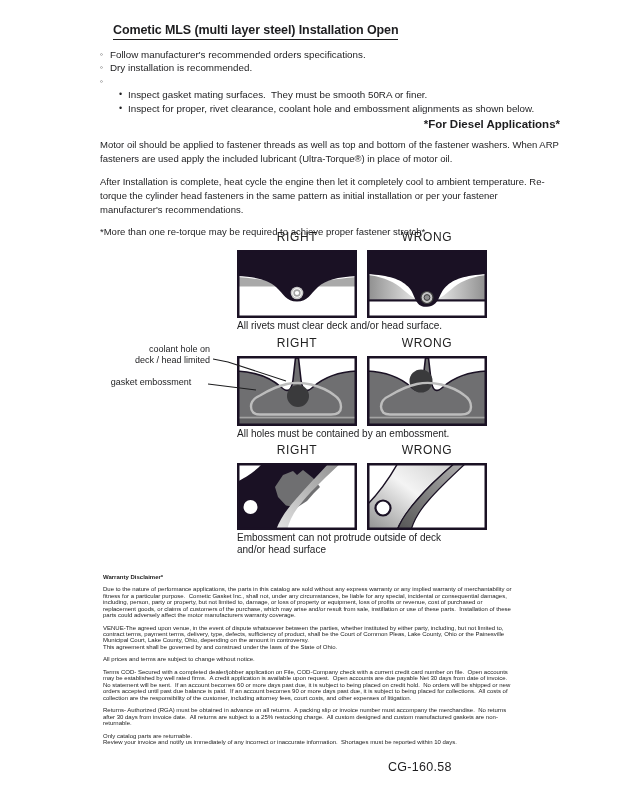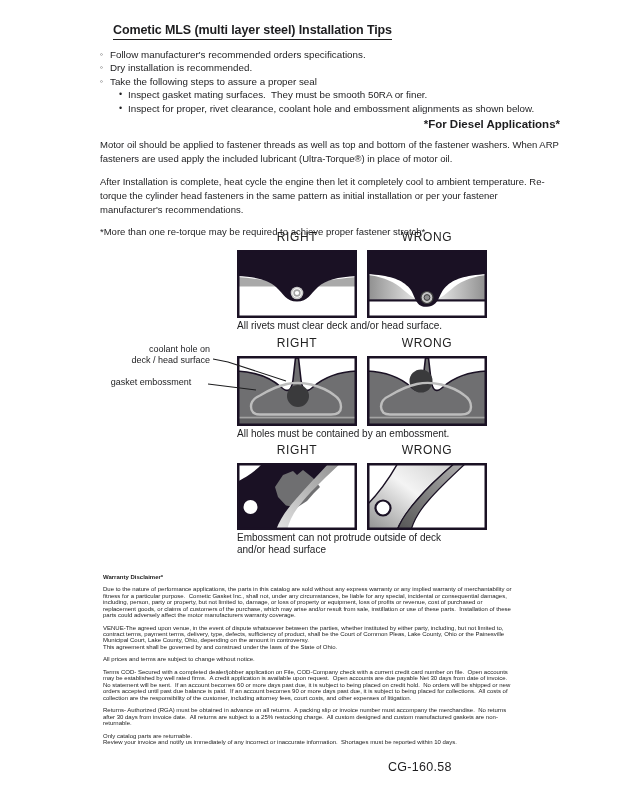--- a/index.html
+++ b/index.html
@@ -44,33 +44,32 @@
   .warranty p{margin:0 0 6.2px 0;white-space:pre-wrap;}
   
   .footer{position:absolute;left:388px;top:760px;font-size:12.5px;letter-spacing:0.3px;color:#1d1d1f;}
 </style>
 </head>
 <body>
 
 <div class="page">
 
   <div class="intro">
-    <h1 class="doc-title">Cometic MLS (multi layer steel) Installation Tips</h1>
+    <h1 class="doc-title">Cometic MLS (multi layer steel) Installation Open</h1>
     <ul class="tips">
       <li class="lvl1">
         <span class="mk">◦</span>
         <span>Follow manufacturer's recommended orders specifications.</span>
       </li>
       <li class="lvl1">
         <span class="mk">◦</span>
         <span>Dry installation is recommended.</span>
       </li>
       <li class="lvl1">
         <span class="mk">◦</span>
-        <span>Take the following steps to assure a proper seal</span>
       </li>
       <li class="lvl2">
         <span class="mk">•</span>
         <span>Inspect gasket mating surfaces.  They must be smooth 50RA or finer.</span>
       </li>
       <li class="lvl2">
         <span class="mk">•</span>
         <span>Inspect for proper, rivet clearance, coolant hole and embossment alignments as shown below.</span>
       </li>
     </ul>
@@ -191,21 +190,21 @@
           <circle cx="16" cy="45" r="7.5" fill="#ffffff" stroke="#1a1124" stroke-width="2.2"></circle>
           <rect x="1.25" y="1.25" width="117.5" height="64.5" fill="none" stroke="#1a1124" stroke-width="2.5"></rect>
         </svg>
       </div>
       <div class="dcap narrow">Embossment can not protrude outside of deck and/or head surface</div>
     </div>
   </div>
 
   <div class="callout c1">
     <div>coolant hole on</div>
-    <div>deck / head surface</div>
+    <div>deck / head limited</div>
   </div>
   <div class="callout c2">
     <div>gasket embossment</div>
   </div>
   <svg class="leader-overlay" viewBox="0 0 100 45">
     <polyline points="8,9 23,12 81,31" fill="none" stroke="#1d1d1f" stroke-width="1.1"></polyline>
     <line x1="3" y1="34" x2="51" y2="40" stroke="#1d1d1f" stroke-width="1.1"></line>
   </svg>
 
   <div class="warranty">

